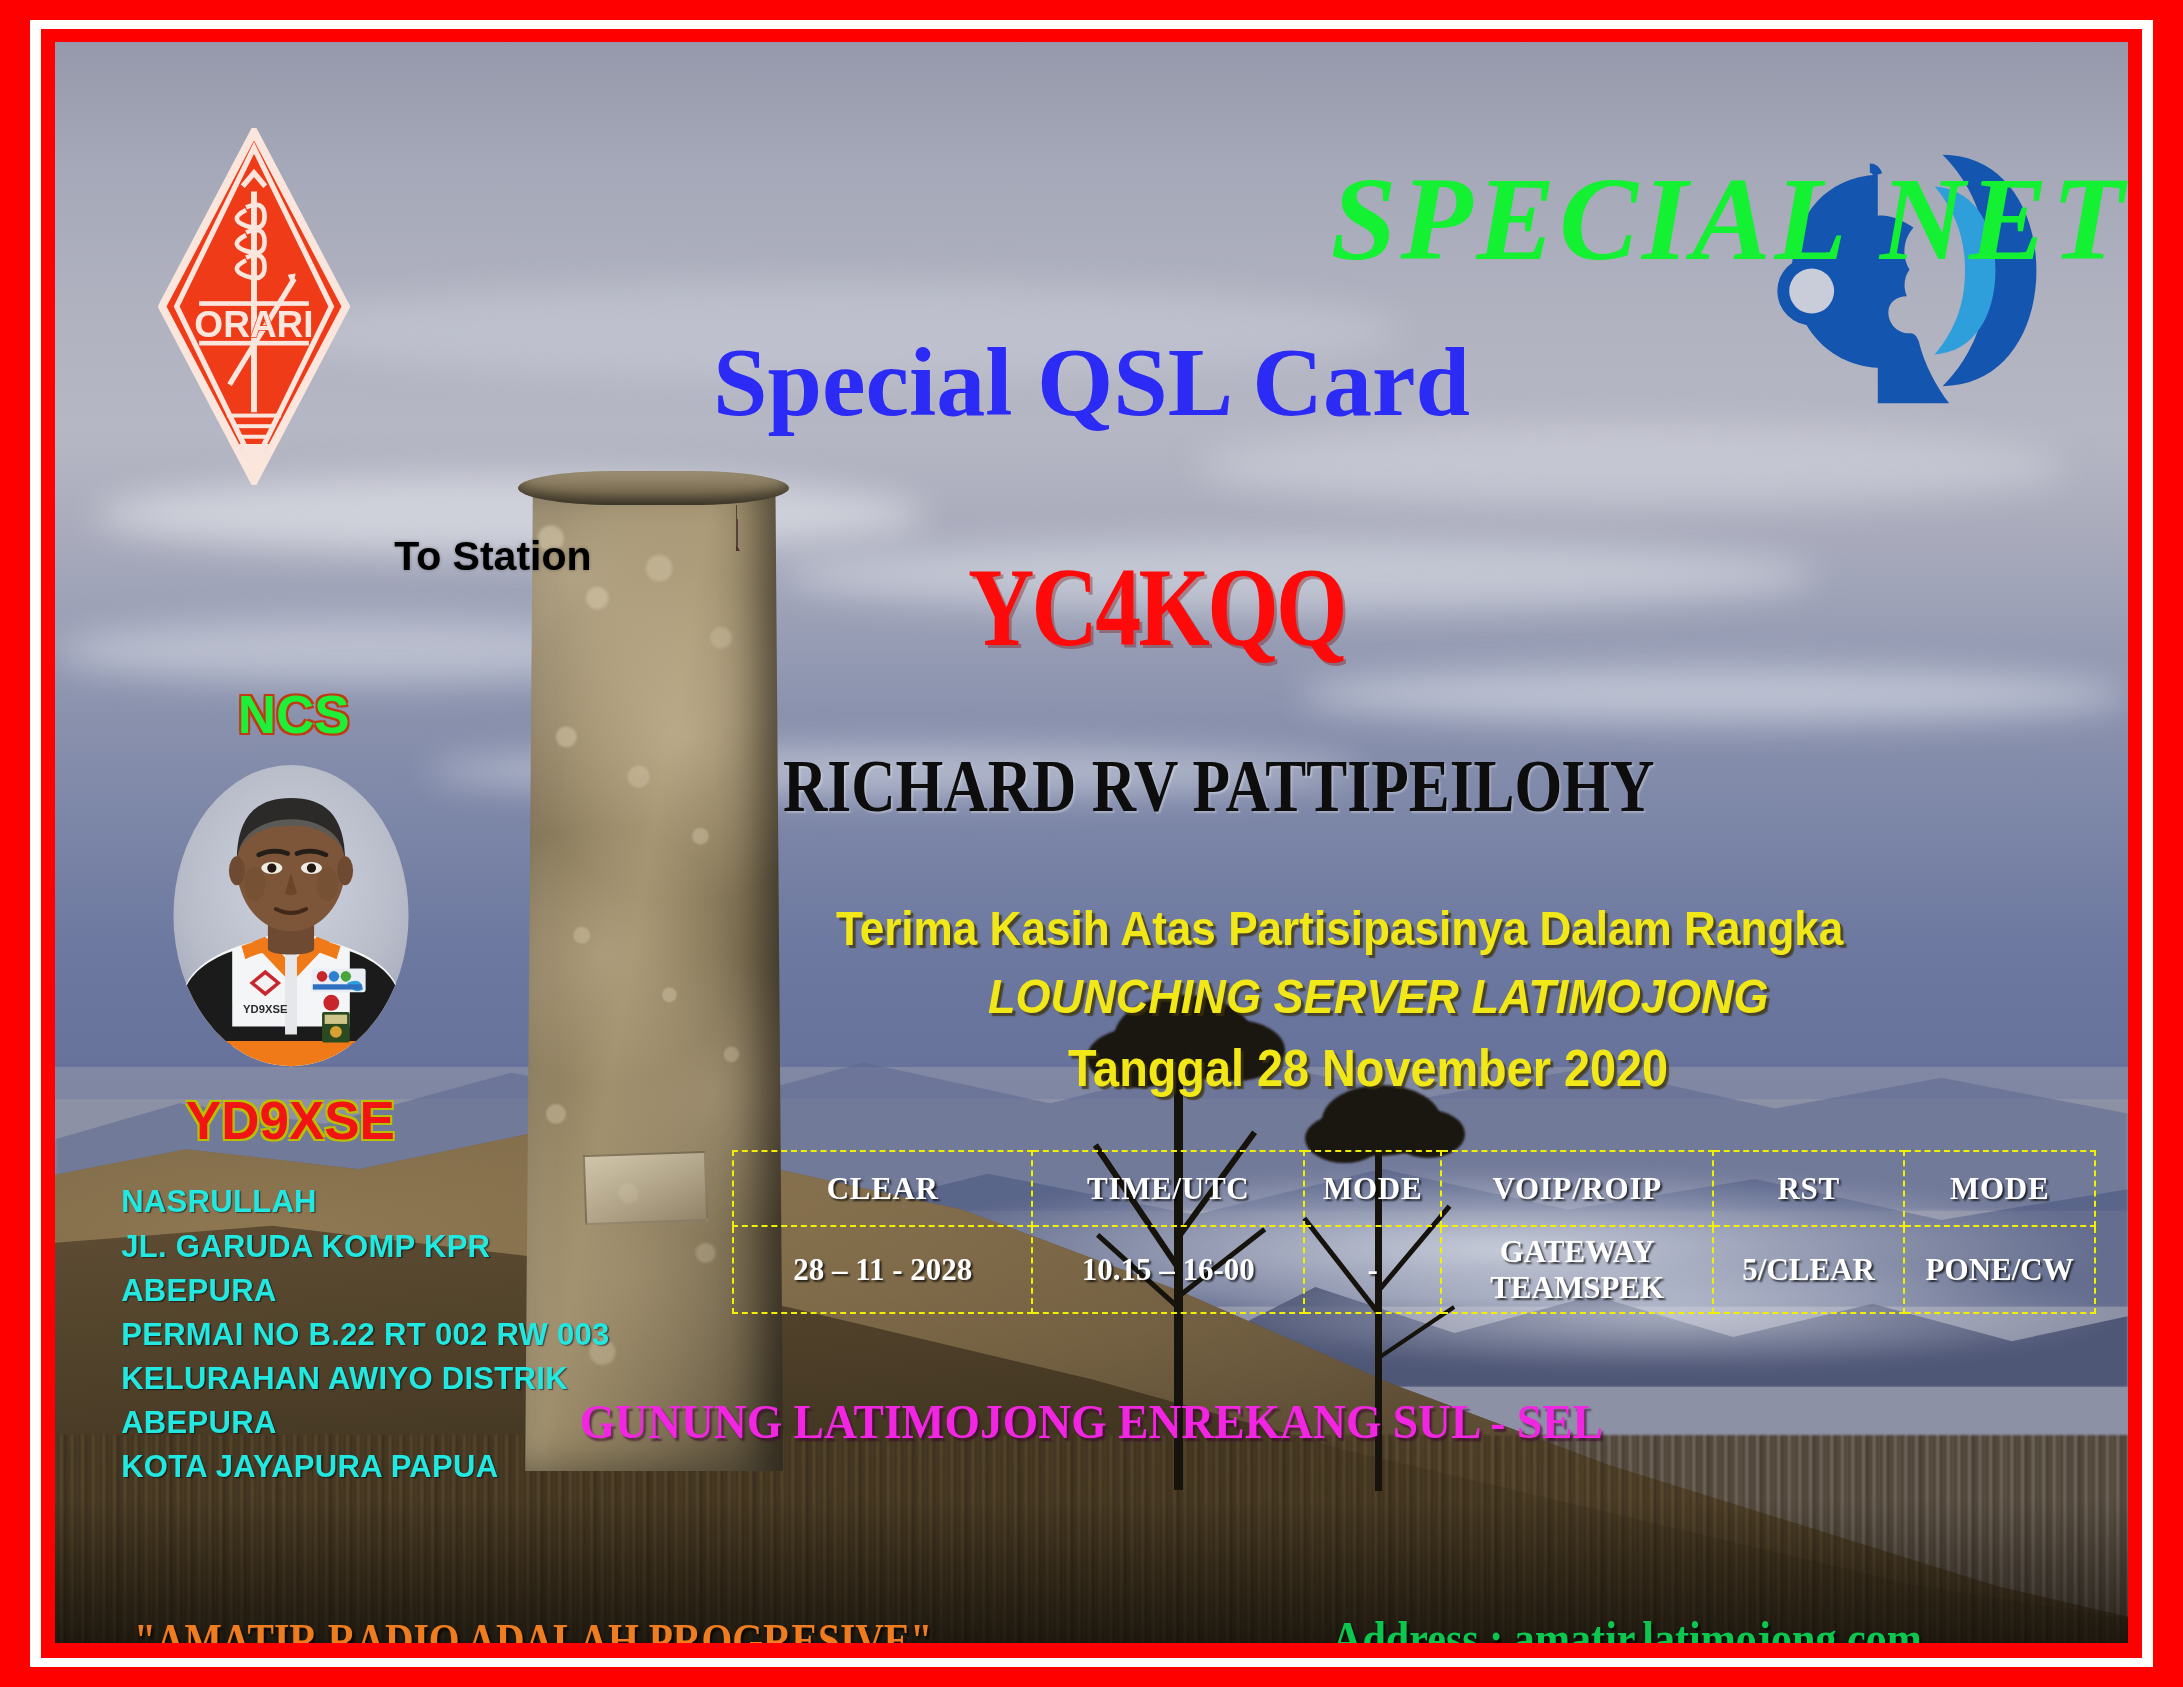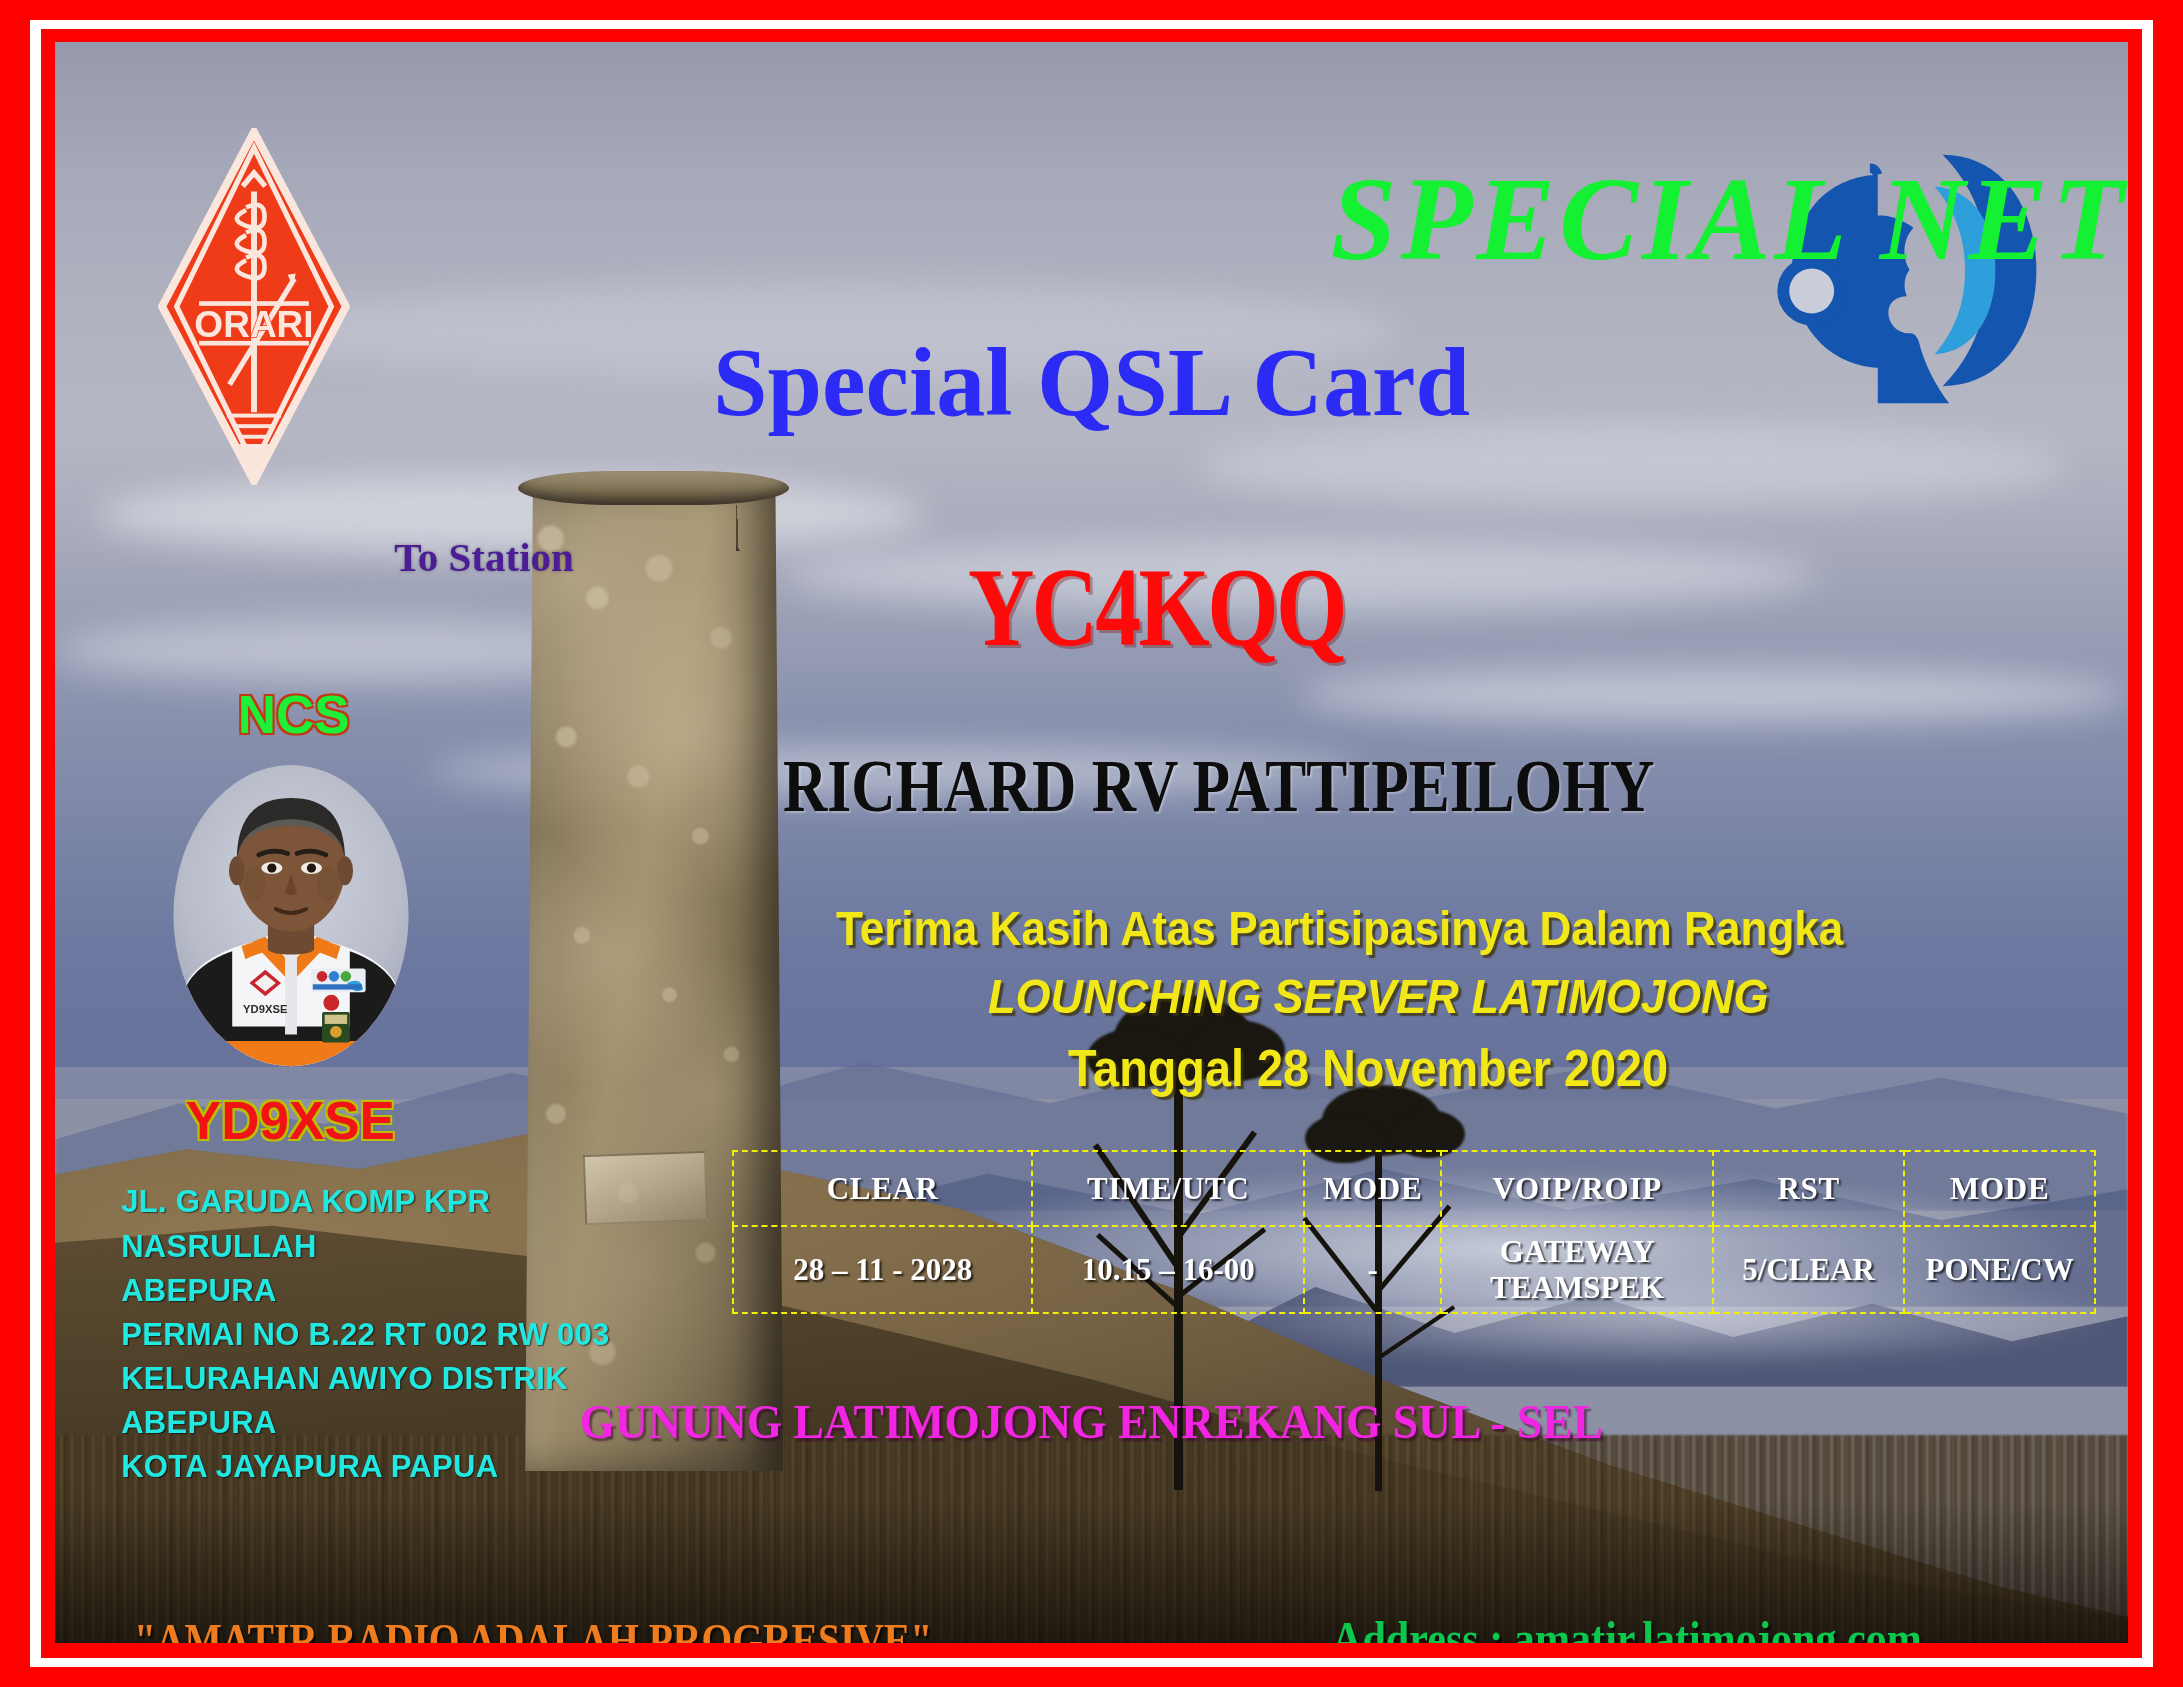--- a/index.html
+++ b/index.html
@@ -192,22 +192,22 @@
     color:#14f032;
   }
   .ttl-qsl{
     left:0;right:0;top:291px;text-align:center;
     font-family:"Liberation Serif",serif;
     font-weight:bold;font-size:98px;line-height:1;
     color:#2b2bf5;
   }
   .to-station{
     left:339px;top:491px;
-    font-family:Liberation Serif, serif;
-    font-weight:bold;font-size:41px;color:#4c1d95;
+    font-family:Liberation Sans, sans-serif;
+    font-weight:bold;font-size:41px;color:#000000;
     text-shadow:0 0 3.3px rgba(0,0,0,.35);
   }
   .callsign{
     left:913px;top:509px;
     font-family:"Liberation Serif",serif;
     font-weight:bold;font-size:112px;line-height:1;
     letter-spacing:-3.3px;
     color:#ff0a0a;
     transform:scaleX(.82);
     transform-origin:left top;
@@ -521,22 +521,22 @@
                 <ellipse cx="297" cy="182" rx="12" ry="22" fill="#6e4a32"></ellipse>
               </g>
             </svg>
             <div class="pfade"></div>
           </div>
 
           <div class="ncs-call">YD9XSE</div>
         </div>
 
         <div class="abs address">
+          <div>NASRULLAH</div>
           <div>JL. GARUDA KOMP KPR</div>
-          <div>NASRULLAH</div>
           <div>ABEPURA</div>
           <div>PERMAI NO B.22 RT 002 RW 003</div>
           <div>KELURAHAN AWIYO DISTRIK</div>
           <div>ABEPURA</div>
           <div>KOTA JAYAPURA PAPUA</div>
         </div>
 
         <table class="abs" id="qsotable">
           <tbody>
               <tr class="hdr">

